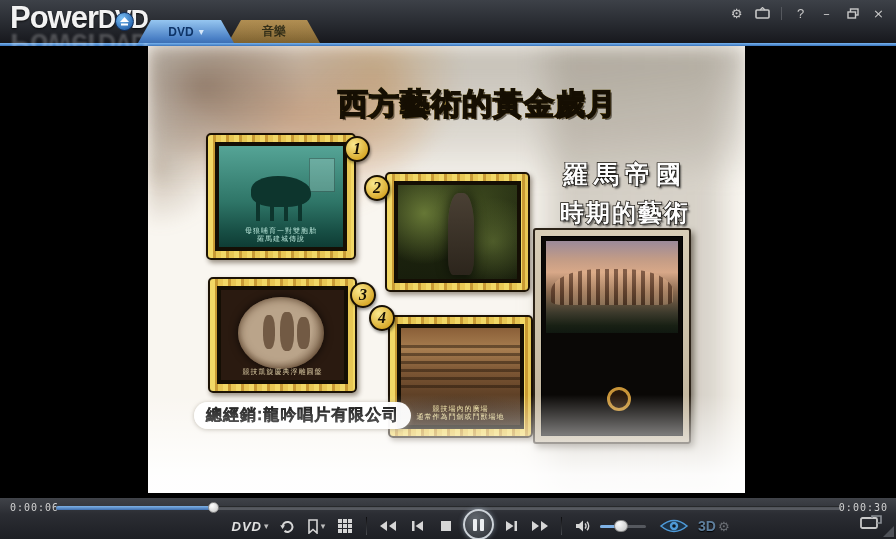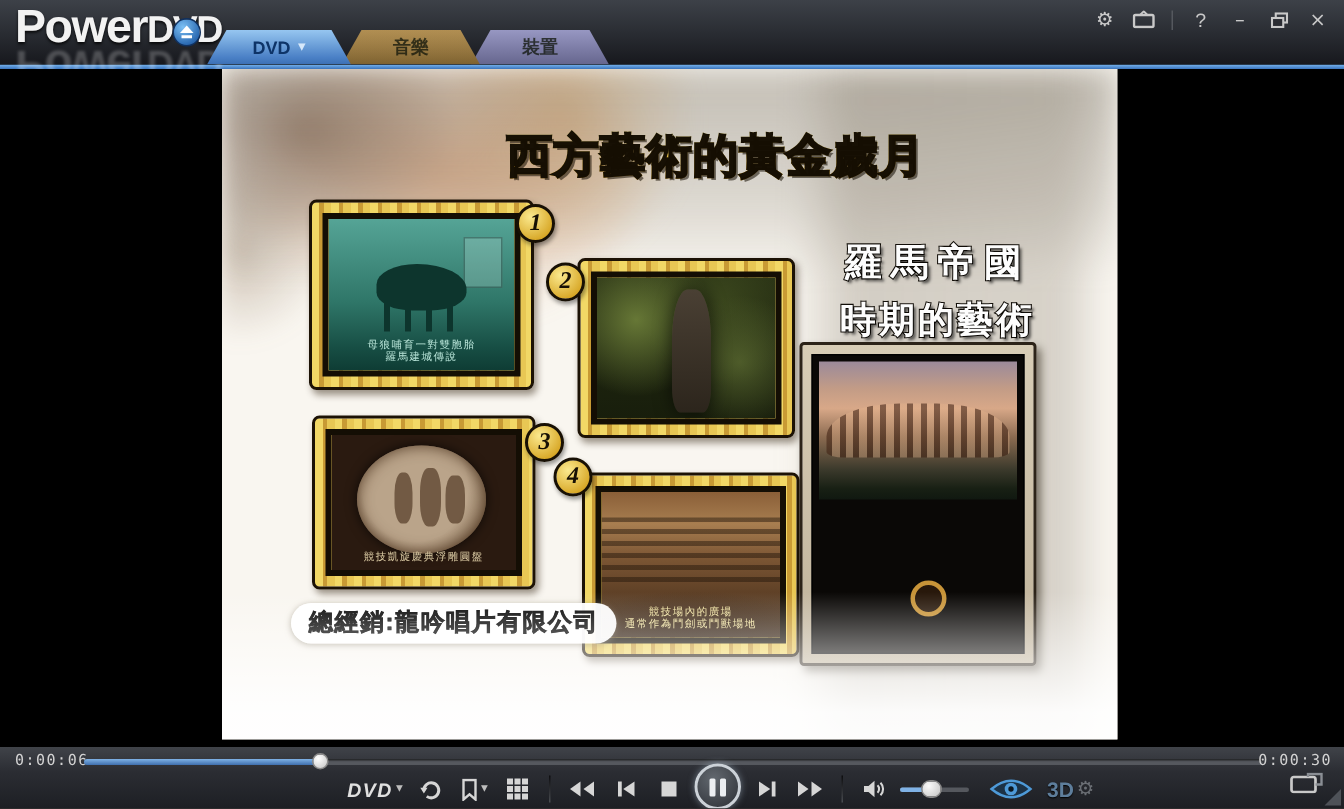--- a/index.html
+++ b/index.html
@@ -194,23 +194,20 @@
     </div>
 
     <div class="tabs">
       <div class="tab tab-dvd">
         <span>DVD</span>
         <span class="chev glyph">▾</span>
       </div>
       <div class="tab tab-music">
         <span>音樂</span>
       </div>
-      <div class="tab tab-device">
-        <span>裝置</span>
-      </div>
     </div>
 
     <div class="win-controls">
       <span class="wbtn glyph">⚙</span>
       <span class="wbtn">
         <svg width="15" height="12" viewBox="0 0 15 12">
             <rect x="1" y="3" width="13" height="8" rx="1" fill="none" stroke="#c9c9c9" stroke-width="1.6"></rect>
             <path d="M5 3 L7.5 0.5 L10 3" fill="none" stroke="#c9c9c9" stroke-width="1.2"></path>
           </svg>
       </span>

